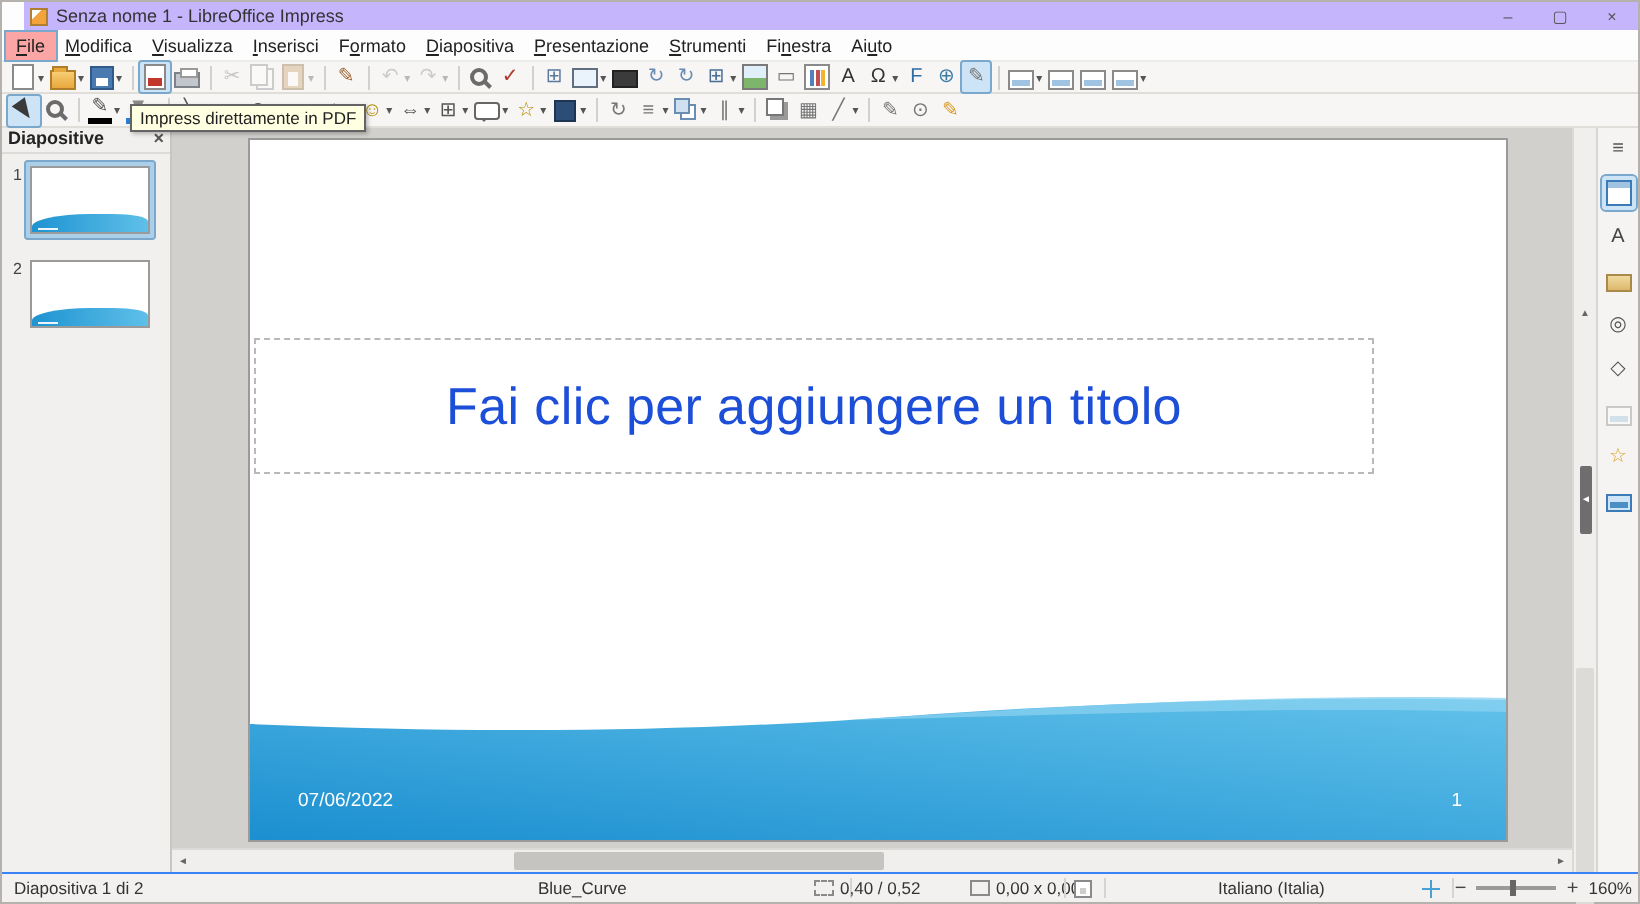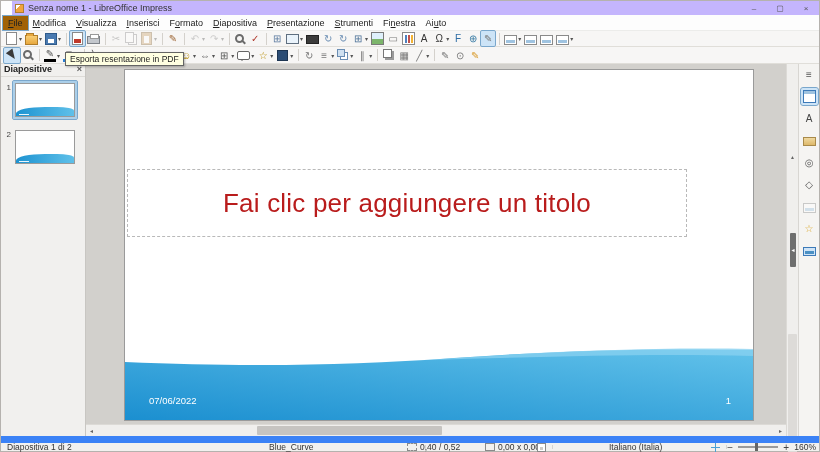--- a/index.html
+++ b/index.html
@@ -8,21 +8,21 @@
 
   
   .titlebar{height:14px;display:flex;align-items:center;background:#c4b5fd;font-size:9px;color:#333;flex:none;margin-left:11px;}
   .appicon{width:9px;height:9px;margin:0 4px 0 3px;background:linear-gradient(135deg,#fff 35%,#f2a33c 35%);border:1px solid #b08030;}
   .wctrls{margin-left:auto;display:flex;height:100%;}
   .wbtn{width:26px;height:100%;display:flex;align-items:center;justify-content:center;font-size:8px;color:#555;}
 
   
   .menubar{height:16px;display:flex;align-items:center;background:#fdfdfd;font-size:9px;color:#222;padding-left:2px;flex:none;border-bottom:1px solid #ececea;}
   .menu-item{padding:2px 5px;white-space:nowrap;}
-  .menu-item.active{background:#a16207;outline:1px solid #7aa7cc;}
+  .menu-item.active{background:#fca5a5;outline:1px solid #7aa7cc;}
   .menu-item u{text-decoration:underline;}
 
   
   .toolbar{height:16px;display:flex;align-items:center;background:#f7f6f5;border-bottom:1px solid #e0ded9;padding-left:3px;flex:none;position:relative;}
   .toolbar.row2{height:17px;}
   .tbtn{height:15px;display:inline-flex;align-items:center;padding:0 1px;margin-right:1px;border-radius:1px;}
   .tbtn.hl{background:#cde4f7;outline:1px solid #7aa7cc;}
   .tbtn.dis{opacity:.38;}
   .icwrap{display:inline-flex;flex-direction:column;align-items:center;justify-content:center;}
   .glyph{font-size:10px;line-height:11px;display:inline-block;width:12px;text-align:center;}
@@ -109,21 +109,21 @@
 
   
   .sidebar{width:21px;flex:none;background:#f5f4f2;border-left:1px solid #d8d6d2;display:flex;flex-direction:column;align-items:center;padding-top:2px;position:relative;}
   .sbtab{width:17px;height:17px;display:flex;align-items:center;justify-content:center;margin-bottom:5px;border-radius:2px;}
   .sbtab.hl{background:#cde4f7;outline:1px solid #7aa7cc;}
   .sbtab.dis{opacity:.4;}
   .sbtab .glyph{font-size:10px;width:auto;}
   .sb-handle{position:absolute;left:-9px;top:169px;width:6px;height:34px;background:#6e6e6e;border-radius:1px;display:flex;align-items:center;justify-content:center;color:#fff;font-size:5px;}
 
   
-  .statusbar{height:15px;flex:none;background:#f2f1ef;border-top:7px solid #3b82f6;position:relative;font-size:8.5px;color:#333;padding-left:28px;}
+  .statusbar{height:15px;flex:none;background:#f2f1ef;border-top:1px solid #3b82f6;position:relative;font-size:8.5px;color:#333;padding-left:28px;}
   .sb-item{position:absolute;top:0;height:100%;display:flex;align-items:center;white-space:nowrap;}
   .sb-sep{position:absolute;top:2px;bottom:2px;width:1px;background:#d6d4d0;}
   .st-ic{width:10px;height:8px;border:1px dashed #8a8a8a;margin-right:3px;position:relative;}
   .st-ic.solid{border-style:solid;}
   .st-save{width:9px;height:9px;border:1px solid #8a8a8a;background:#fff;margin-right:0;}
   .st-save::after{content:"";position:absolute;left:2px;right:2px;bottom:1px;height:3px;background:#cfcdc9;}
   .zoomgrp{right:3px;display:flex;align-items:center;gap:4px;}
   .zsign{font-size:10px;color:#444;width:8px;text-align:center;}
   .ztrack{width:40px;height:2px;background:#9a9a9a;position:relative;}
   .zthumb{position:absolute;left:17px;top:-3px;width:3px;height:8px;background:#666;}
@@ -326,21 +326,21 @@
       </span>
       <span class="tbtn">
         <span class="icwrap">
           <span class="ic ic-slide"></span>
         </span>
         <span class="dd">▾</span>
       </span>
     </div>
 
   <div class="toolbar row2">
-    <div class="tooltip">Esporta resentazione in PDF</div>
+    <div class="tooltip">Impress direttamente in PDF</div>
   <span class="tbtn hl">
         <span class="icwrap">
           <span class="ic ic-pointer"></span>
         </span>
       </span>
       <span class="tbtn">
         <span class="icwrap">
           <span class="ic ic-mag"></span>
         </span>
       </span>
@@ -510,21 +510,21 @@
               </span>
             </span>
           </div>
         </div>
     </div>
 
     <div class="workspace">
       <div class="canvas-area">
         <div class="slide-canvas">
           <div class="title-ph">
-            <span class="title-ph-text" style="color: #b91c1c;">Fai clic per aggiungere un titolo</span>
+            <span class="title-ph-text" style="color: #1d4ed8;">Fai clic per aggiungere un titolo</span>
           </div>
           <svg class="wave" viewBox="0 0 630 75" preserveAspectRatio="none">
             <defs>
               <linearGradient id="wg" x1="0" y1="1" x2="1" y2="0">
                 <stop id="wg-a" offset="0" stop-color="#1b8fd0"></stop>
                 <stop id="wg-b" offset="1" stop-color="#62c2ea"></stop>
               </linearGradient>
             </defs>
             <path id="wave-main" d="M0,17 C120,22 220,21 330,13 C430,6 520,3 630,5 L630,75 L0,75 Z" fill="url(#wg)"></path>
             <path id="wave-hl" d="M300,15 C420,7 520,2 630,4 L630,11 C520,8 430,12 300,15 Z" opacity="0.75" fill="#8ad2f0"></path>

